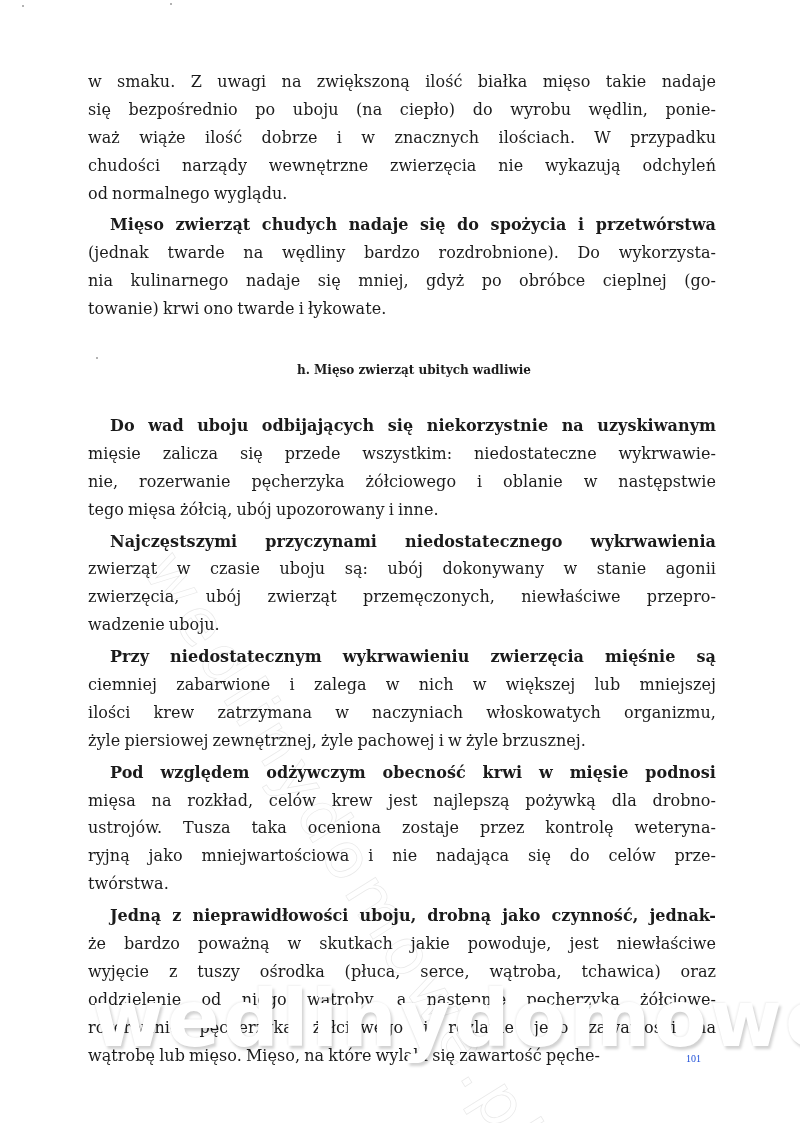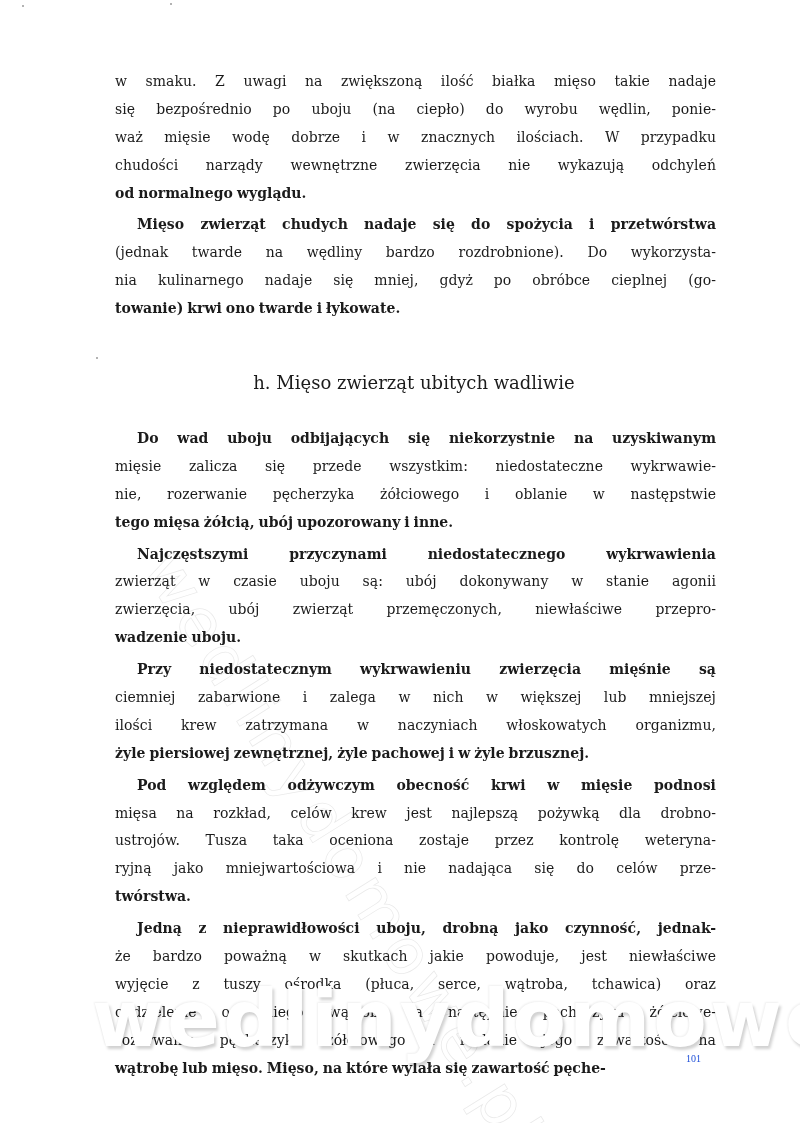--- a/index.html
+++ b/index.html
@@ -15,47 +15,45 @@
       font-family: "DejaVu Serif", "Liberation Serif", serif;
       color: #1b1b1b;
     }
     .page {
       position: absolute;
       left: 88px;
       top: 68px;
       width: 628px;
     }
     .line {
-      font-size: 14px;
+      font-size: 16px;
       line-height: 27.9px;
       height: 27.9px;
       white-space: nowrap;
       text-align: justify;
       text-align-last: justify;
       letter-spacing: 0.05px;
       word-spacing: -1px;
-      margin-left: 27px;
     }
     .line.last {
       text-align-last: left;
-      font-weight: bold;
     }
     .line.indent {
       padding-left: 22px;
       font-weight: bold;
     }
     .para-gap {
       height: 4px;
     }
     .heading {
       text-align: center;
-      font-weight: normal;
-      font-size: 18px;
+      font-weight: bold;
+      font-size: 12px;
       line-height: 28px;
-      margin-top: 46px;
+      margin-top: 33px;
       margin-bottom: 28px;
       padding-left: 24px;
     }
     .page-number {
       position: absolute;
       left: 686px;
       top: 1053px;
       font-size: 10px;
       font-family: "Liberation Serif", serif;
       color: #1d4ed8;
@@ -97,21 +95,21 @@
 </head>
 <body>
 
 <div class="watermark-diagonal">wedlinydomowe.pl</div>
 
 <div class="page">
   <div id="top-paras">
       <div>
         <div class="line">w smaku. Z uwagi na zwiększoną ilość białka mięso takie nadaje</div>
         <div class="line">się bezpośrednio po uboju (na ciepło) do wyrobu wędlin, ponie-</div>
-        <div class="line">waż mięsie wodę dobrze i w znacznych ilościach. W przypadku</div>
+        <div class="line">waż wiąże ilość dobrze i w znacznych ilościach. W przypadku</div>
         <div class="line">chudości narządy wewnętrzne zwierzęcia nie wykazują odchyleń</div>
         <div class="line last">od normalnego wyglądu.</div>
       </div>
       <div class="para-gap"></div>
       <div>
         <div class="line indent">Mięso zwierząt chudych nadaje się do spożycia i przetwórstwa</div>
         <div class="line">(jednak twarde na wędliny bardzo rozdrobnione). Do wykorzysta-</div>
         <div class="line">nia kulinarnego nadaje się mniej, gdyż po obróbce cieplnej (go-</div>
         <div class="line last">towanie) krwi ono twarde i łykowate.</div>
       </div>

